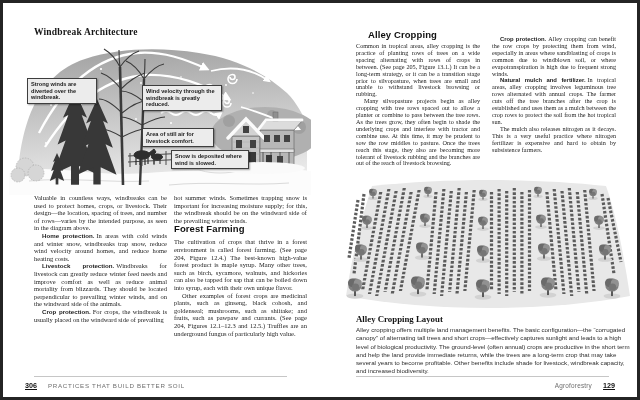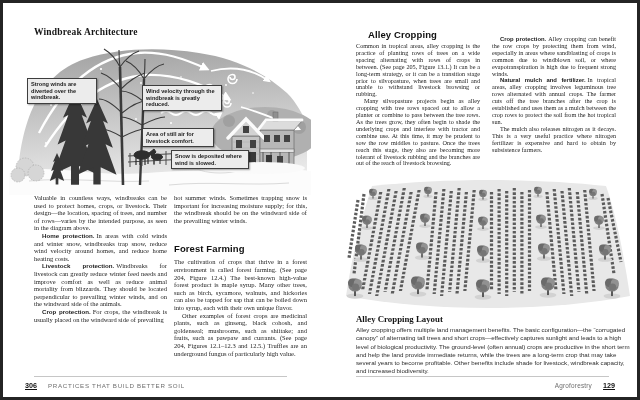--- a/index.html
+++ b/index.html
@@ -181,21 +181,21 @@
 
     <div class="col col-l" style="left:31px;top:191px;">
       <p>Valuable in countless ways, windbreaks can be used to protect homes, crops, or livestock. Their design—the location, spacing of trees, and number of rows—varies by the intended purpose, as seen in the diagram above.</p>
       <p class="ind"><b class="runin">Home protection.</b><span>In areas with cold winds and winter snow, windbreaks trap snow, reduce wind velocity around homes, and reduce home heating costs.</span></p>
       <p class="ind"><b class="runin">Livestock protection.</b><span>Windbreaks for livestock can greatly reduce winter feed needs and improve comfort as well as reduce animal mortality from blizzards. They should be located perpendicular to prevailing winter winds, and on the windward side of the animals.</span></p>
       <p class="ind"><b class="runin">Crop protection.</b><span>For crops, the windbreak is usually placed on the windward side of prevailing</span></p>
     </div>
 
     <div class="col col-l" style="left:171px;top:191px;">
       <p>hot summer winds. Sometimes trapping snow is important for increasing moisture supply; for this, the windbreak should be on the windward side of the prevailing winter winds.</p>
-      <h2 class="h-sans" style="margin-top:20px;">Forest Farming</h2>
+      <h2 class="h-sans" style="margin-top:0;">Forest Farming</h2>
       <p>The cultivation of crops that thrive in a forest environment is called forest farming. (See page 204, Figure 12.4.) The best-known high-value forest product is maple syrup. Many other trees, such as birch, sycamore, walnuts, and hickories can also be tapped for sap that can be boiled down into syrup, each with their own unique flavor.</p>
       <p class="ind">Other examples of forest crops are medicinal plants, such as ginseng, black cohosh, and goldenseal; mushrooms, such as shiitake; and fruits, such as pawpaw and currants. (See page 204, Figures 12.1–12.3 and 12.5.) Truffles are an underground fungus of particularly high value.</p>
     </div>
 
     <div class="rule" style="left:31px;top:373px;width:253px;"></div>
     <div class="footer-row" style="left:22px;top:378px;">
       <span class="pagenum">306</span>
       <span class="foot-label">PRACTICES THAT BUILD BETTER SOIL</span>
     </div>
   </div>

